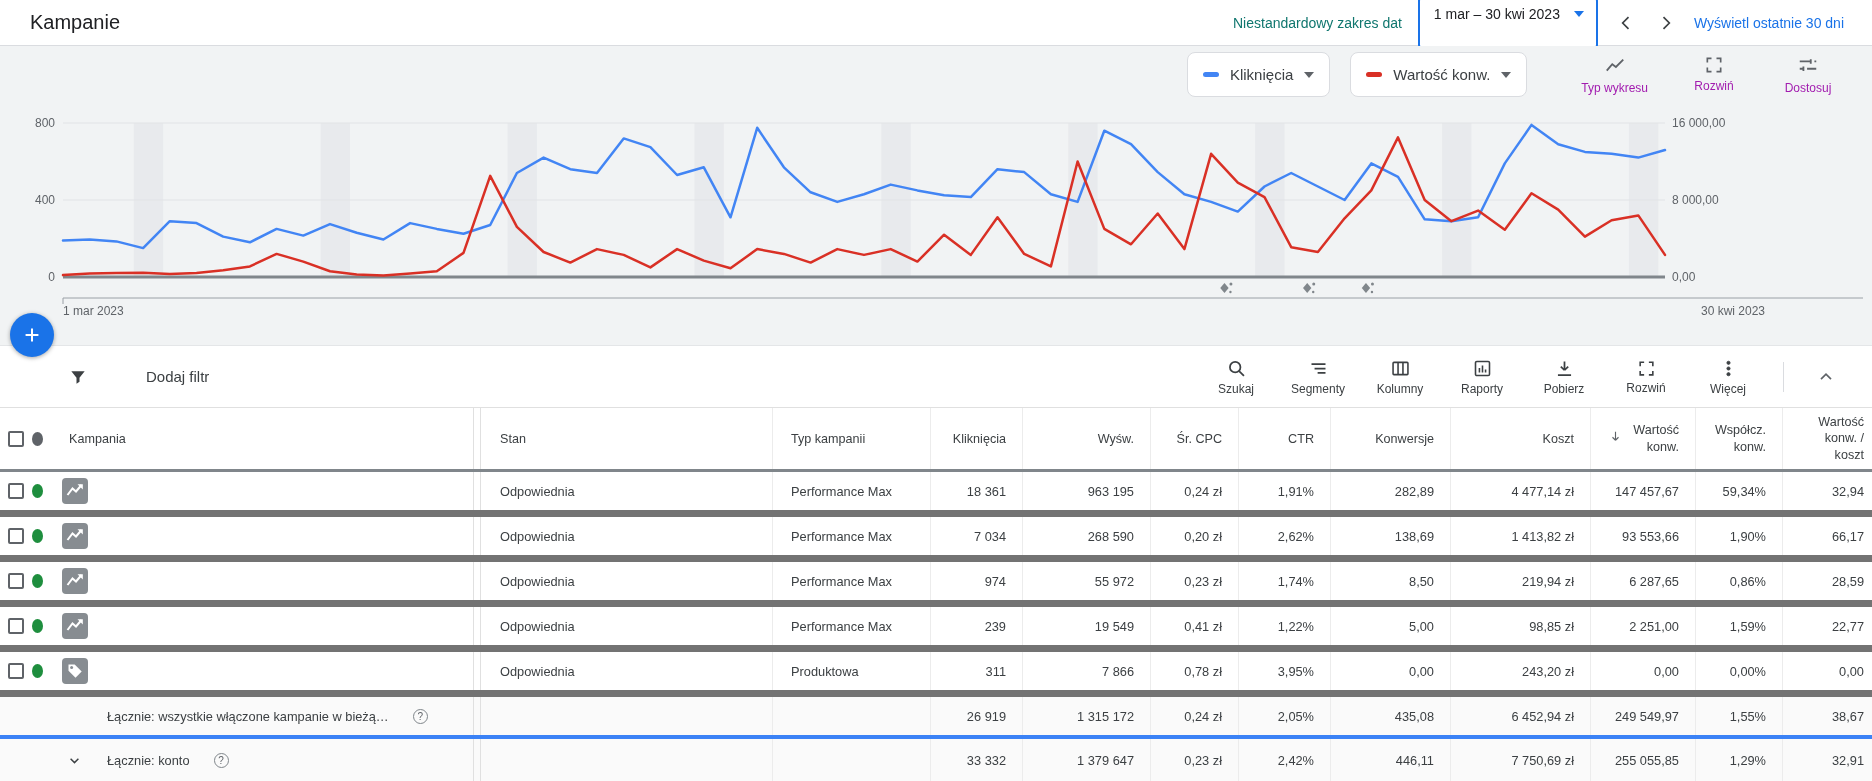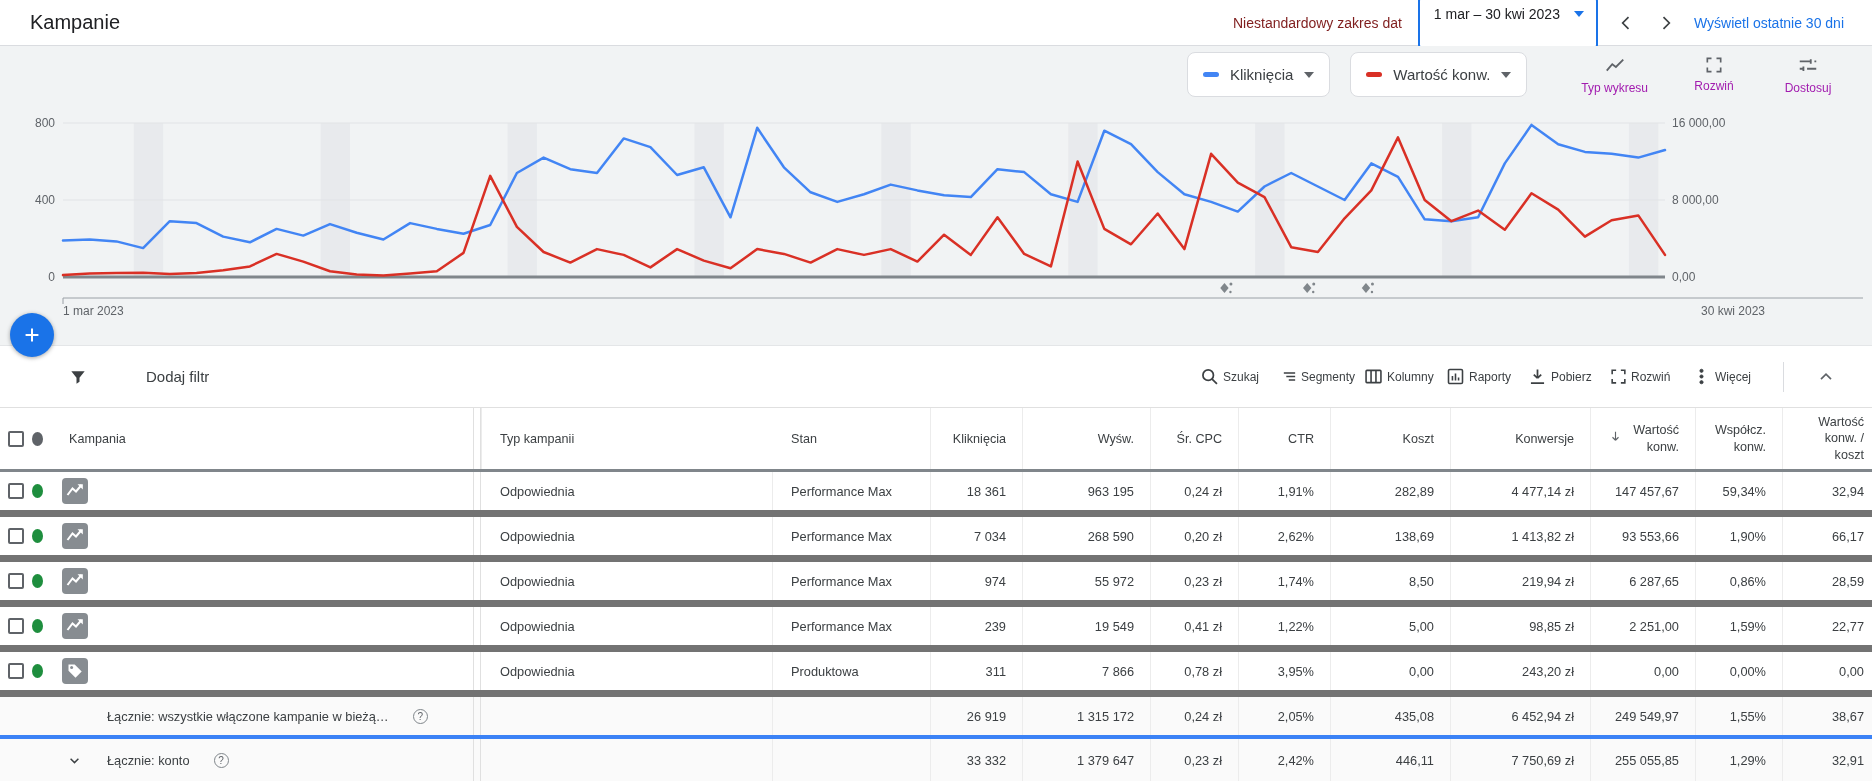--- a/index.html
+++ b/index.html
@@ -4,21 +4,21 @@
 <style>
   * { box-sizing: border-box; margin: 0; padding: 0; }
   html,body { width:1872px; height:781px; overflow:hidden; background:#fff;
     font-family:"Liberation Sans", sans-serif; color:#3c4043; }
 
   
   .topbar { height:46px; background:#fff; border-bottom:1px solid #dadce0;
     display:flex; align-items:center; justify-content:space-between; padding:0 28px 0 30px; }
   .page-title { font-size:20px; color:#202124; font-weight:400; }
   .topbar-right { display:flex; align-items:center; gap:16px; }
-  .date-label { font-size:14px; color:#7f1d1d; }
+  .date-label { font-size:14px; color:#0f766e; }
   .date-box { display:flex; align-items:center; gap:14px; border:2px solid #1a73e8;
     border-radius:4px; padding:7px 12px 25px 14px; background:#fff; cursor:pointer; }
   .date-box-value { font-size:14px; color:#202124; font-weight:500; }
   .caret { width:0; height:0; border-left:5px solid transparent; border-right:5px solid transparent;
     border-top:6px solid #5f6368; }
   .caret.blue { border-top-color:#1a73e8; }
   .nav-chev { background:none; border:none; cursor:pointer; padding:2px; display:flex; }
   .link-blue { font-size:14px; color:#1a73e8; font-weight:500; text-decoration:none; cursor:pointer; }
 
   
@@ -39,21 +39,21 @@
   .fab { position:absolute; left:10px; top:313px; width:44px; height:44px; border-radius:50%;
     background:#1a73e8; display:flex; align-items:center; justify-content:center; z-index:6;
     box-shadow:0 1px 4px rgba(0,0,0,.35); border:none; cursor:pointer; }
 
   
   .filter-row { height:63px; background:#fff; border-top:1px solid #e4e6e8; border-bottom:1px solid #e0e0e0;
     display:flex; align-items:center; justify-content:space-between; padding:0 26px 0 68px; }
   .filter-left { display:flex; align-items:center; gap:58px; cursor:pointer; }
   .add-filter-label { font-size:15px; color:#3c4043; }
   .filter-tools { display:flex; align-items:center; gap:8px; }
-  .ftool { display:flex; align-items:center; gap:3px; width:74px; cursor:pointer; }
+  .ftool { display:flex; flex-direction:column; align-items:center; gap:3px; width:74px; cursor:pointer; }
   .ftool svg { stroke:#3c4043; }
   .ftool-label { font-size:12px; color:#3c4043; white-space:nowrap; }
   .vdiv { width:1px; height:30px; background:#dadce0; margin:0 14px 0 10px; }
   .collapse-btn { background:none; border:none; cursor:pointer; padding:6px 10px; display:flex; }
 
   
   .table { --cols:24px 24px 417px 8px 291px 158px 92px 128px 88px 92px 120px 140px 105px 87px 90px; }
   .trow { display:grid; grid-template-columns:var(--cols); padding-left:8px; width:1872px; }
   .cell { height:100%; display:flex; align-items:center; font-size:12.8px; color:#3c4043; }
   .thead { height:64px; background:#fff; border-bottom:3px solid #80868b; }
@@ -263,43 +263,43 @@
     <div class="cell">
         <span class="checkbox"></span>
       </div>
     <div class="cell">
         <span class="hdot"></span>
       </div>
     <div class="cell c-name" style="padding-left:13px">
         <span>Kampania</span>
       </div>
     <div class="cell c-gap"></div>
+    <div class="cell c-stan">
+        <span>Stan</span>
+      </div>
     <div class="cell c-typ bl">
         <span>Typ kampanii</span>
       </div>
-    <div class="cell c-stan">
-        <span>Stan</span>
-      </div>
     <div class="cell num bl">
         <span>Kliknięcia</span>
       </div>
     <div class="cell num bl">
         <span>Wyśw.</span>
       </div>
     <div class="cell num bl">
         <span>Śr. CPC</span>
       </div>
     <div class="cell num bl">
         <span>CTR</span>
       </div>
     <div class="cell num bl">
+        <span>Konwersje</span>
+      </div>
+    <div class="cell num bl">
         <span>Koszt</span>
-      </div>
-    <div class="cell num bl">
-        <span>Konwersje</span>
       </div>
     <div class="cell num bl wrap sorted">
       <span class="sort-arrow"><svg width="15" height="15" viewBox="0 0 24 24" fill="none">
             <path d="M12 4.5V18m0 0l-4.8-4.8M12 18l4.8-4.8" stroke="#5f6368" stroke-width="1.8"></path>
           </svg></span>
       <span>Wartość konw.</span>
     </div>
     <div class="cell num bl wrap">
         <span>Współcz. konw.</span>
       </div>

